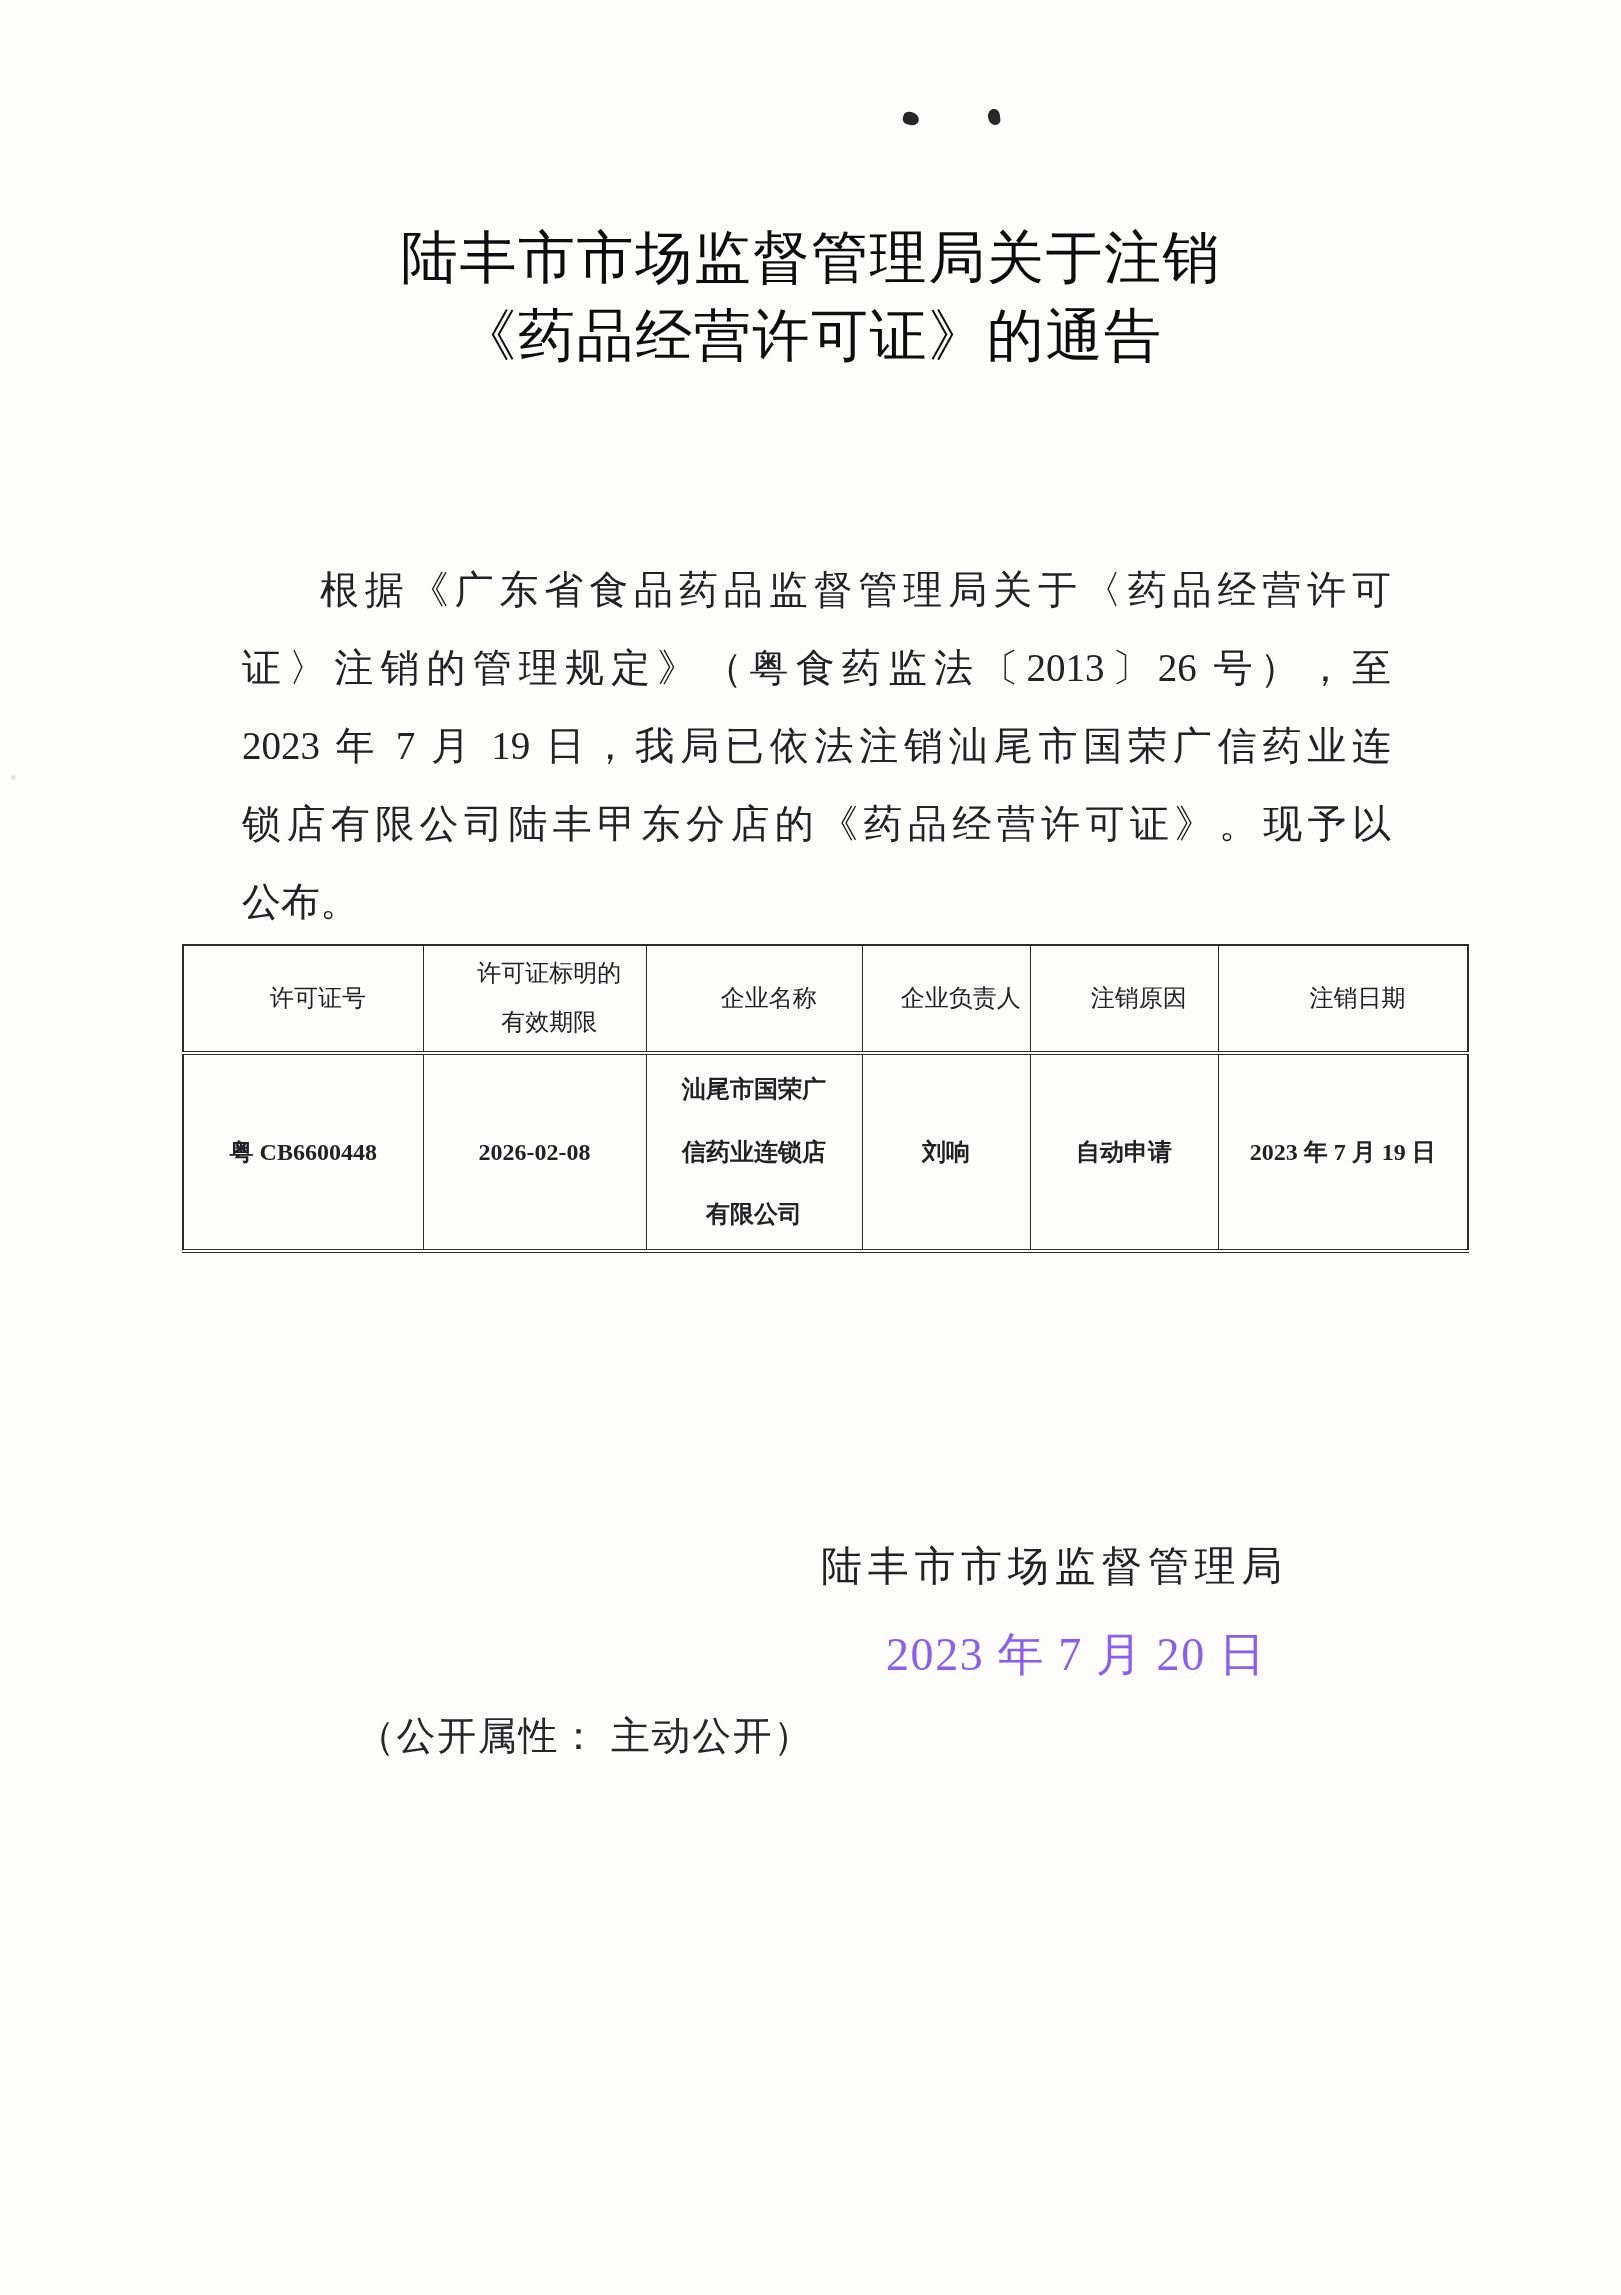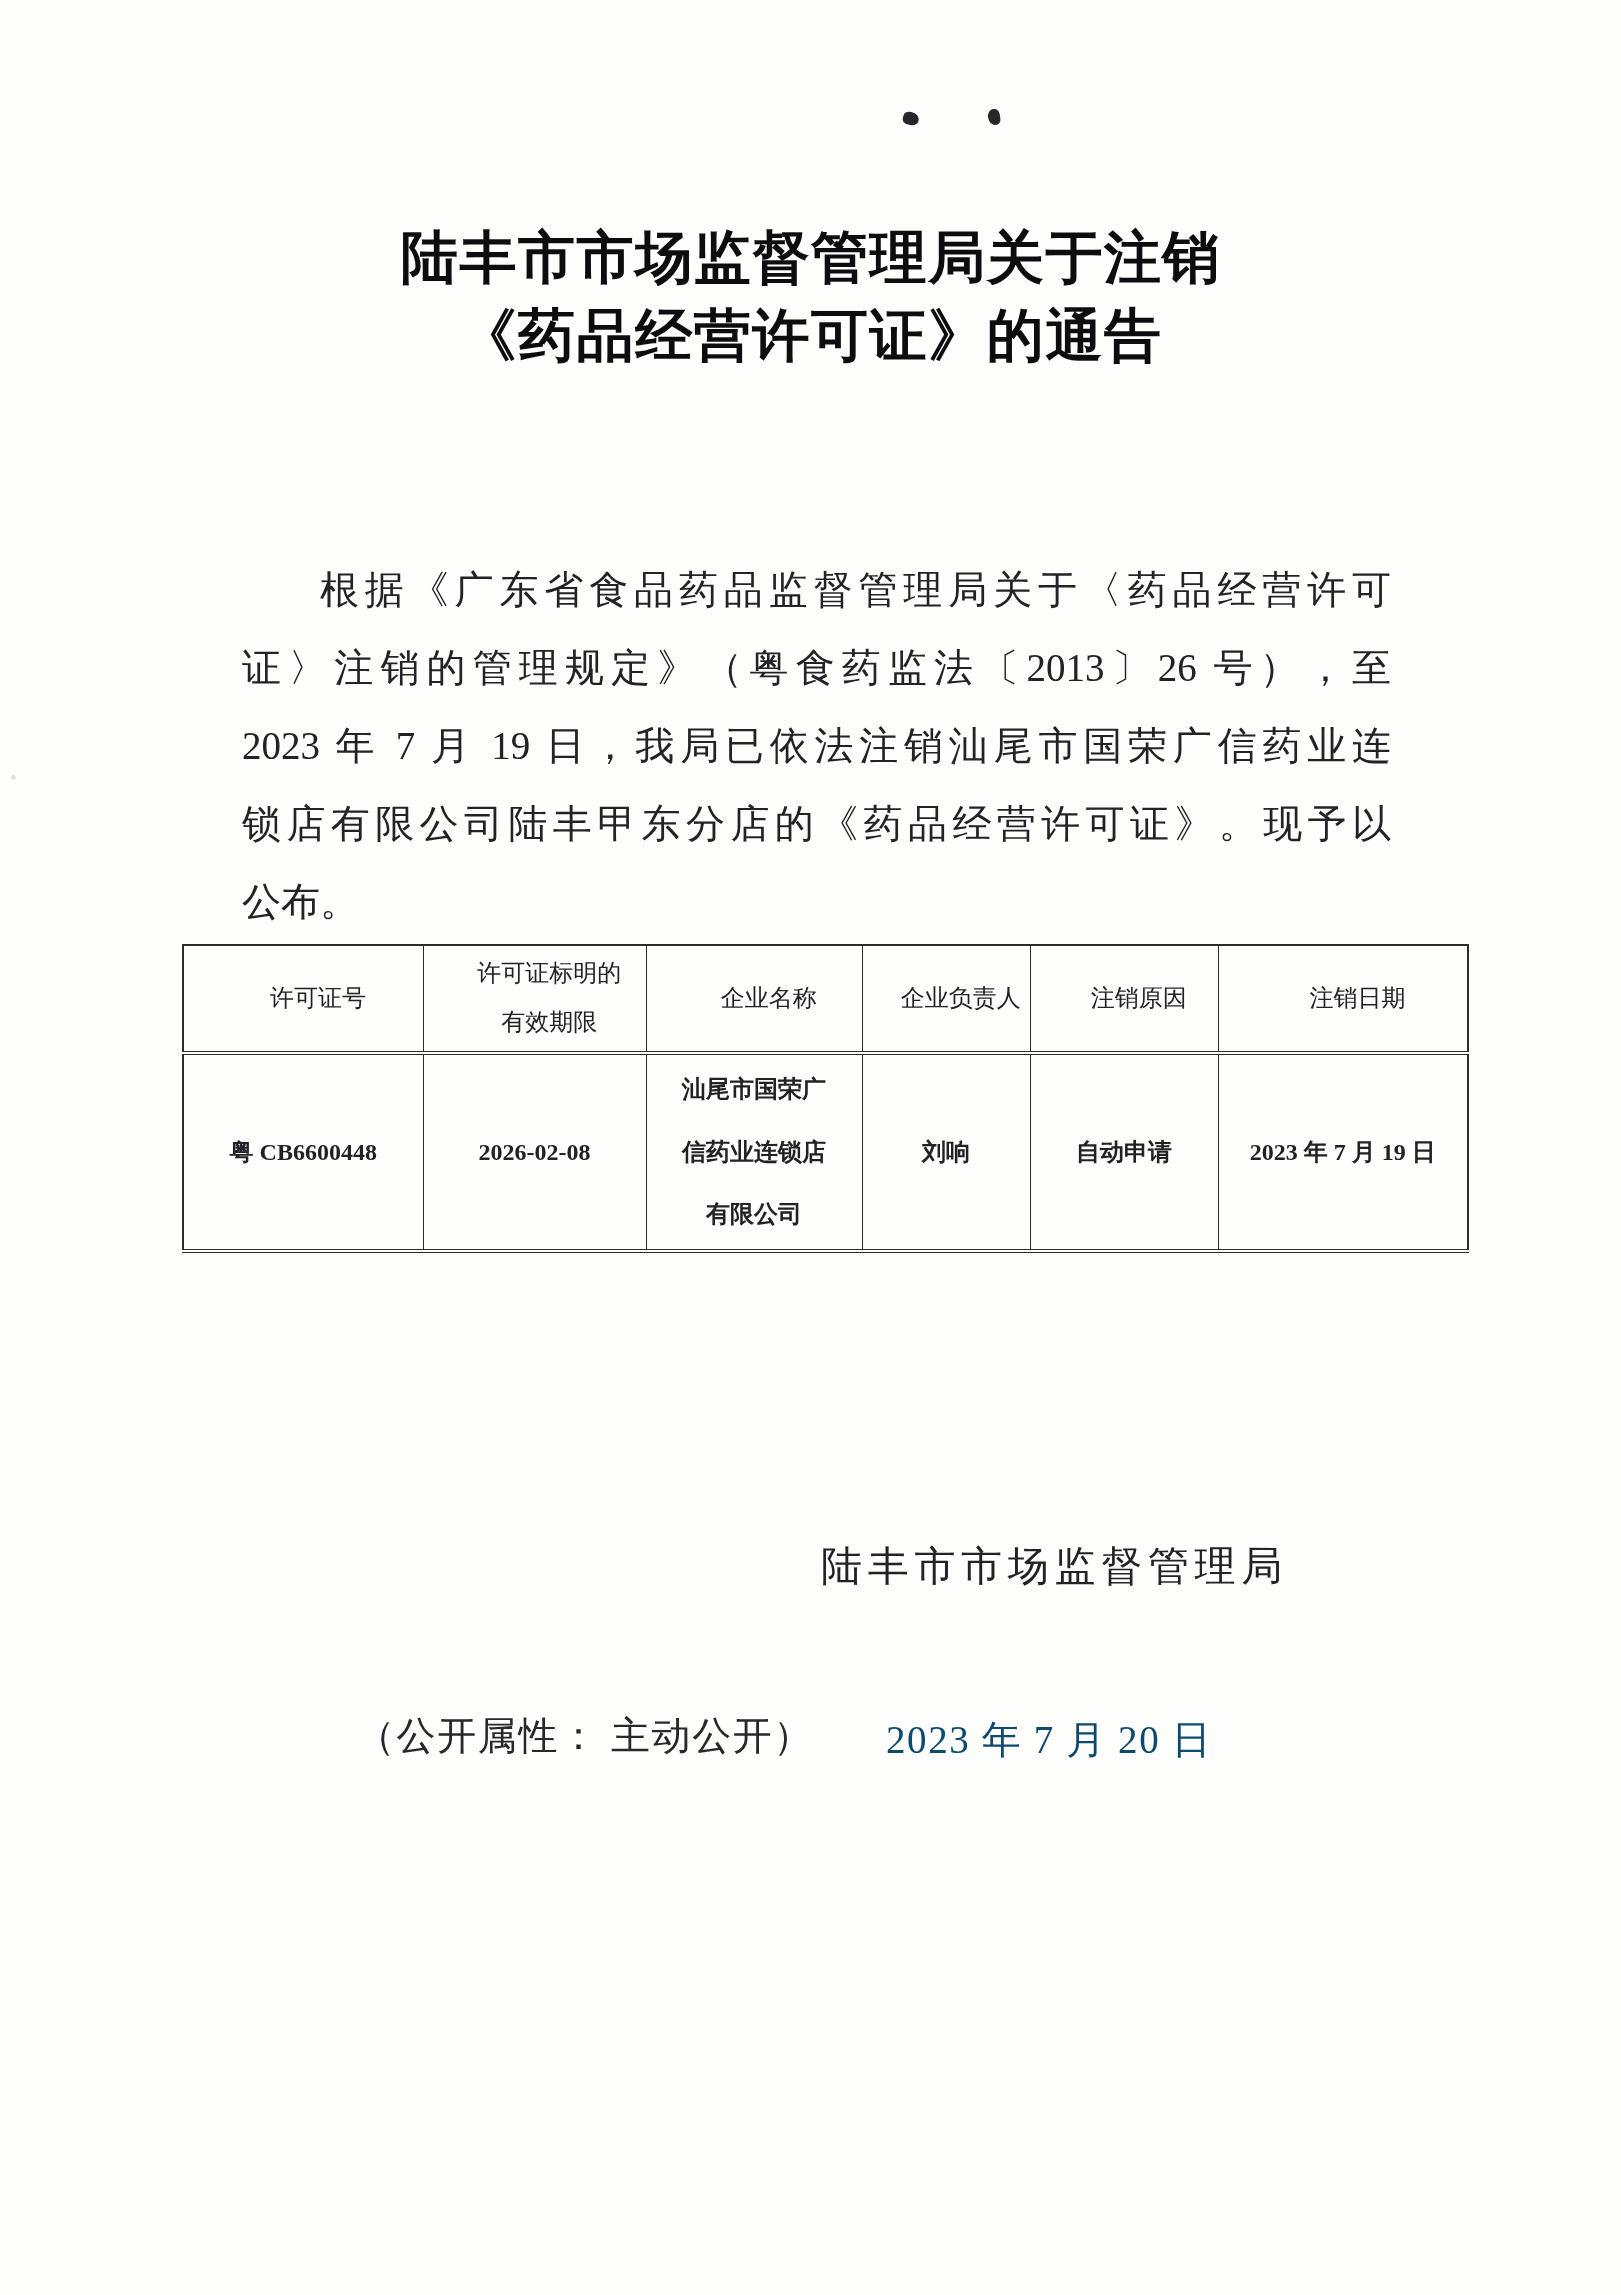--- a/index.html
+++ b/index.html
@@ -28,21 +28,21 @@
           border-radius: 55% 45% 40% 60%; transform: rotate(-9deg); }
   .speck { position: absolute; background: rgba(40,40,45,.12); border-radius: 50%; }
   .speck1 { left: 11.4px; top: 775px; width: 4.9px; height: 4.9px; }
 
   
   .title {
     position: absolute;
     left: 0; top: 219px;
     width: 100%;
     text-align: center;
-    font-weight: 700;
+    font-weight: 400;
     font-size: 57px;
     line-height: 78px;
     letter-spacing: 1.6px;
     color: #0d0d10;
   }
   .title .tline { display: block; }
 
   .doc-no {
     position: absolute;
     left: 674px; top: 397px;
@@ -102,24 +102,24 @@
   .sig-issuer {
     position: absolute;
     left: 821px; top: 1539px;
     font-size: 41px;
     letter-spacing: 5.7px;
     color: #232327;
     white-space: pre;
   }
   .sig-date {
     position: absolute;
-    left: 886px; top: 1713px;
-    font-size: 39px;
+    left: 886px; top: 1624px;
+    font-size: 46px;
     letter-spacing: 1.6px;
-    color: #0c4a6e;
+    color: #8b5cf6;
     white-space: pre;
   }
   .publicity {
     position: absolute;
     left: 356px; top: 1709px;
     font-size: 39px;
     letter-spacing: 1.6px;
     color: #28282c;
     white-space: pre;
   }

